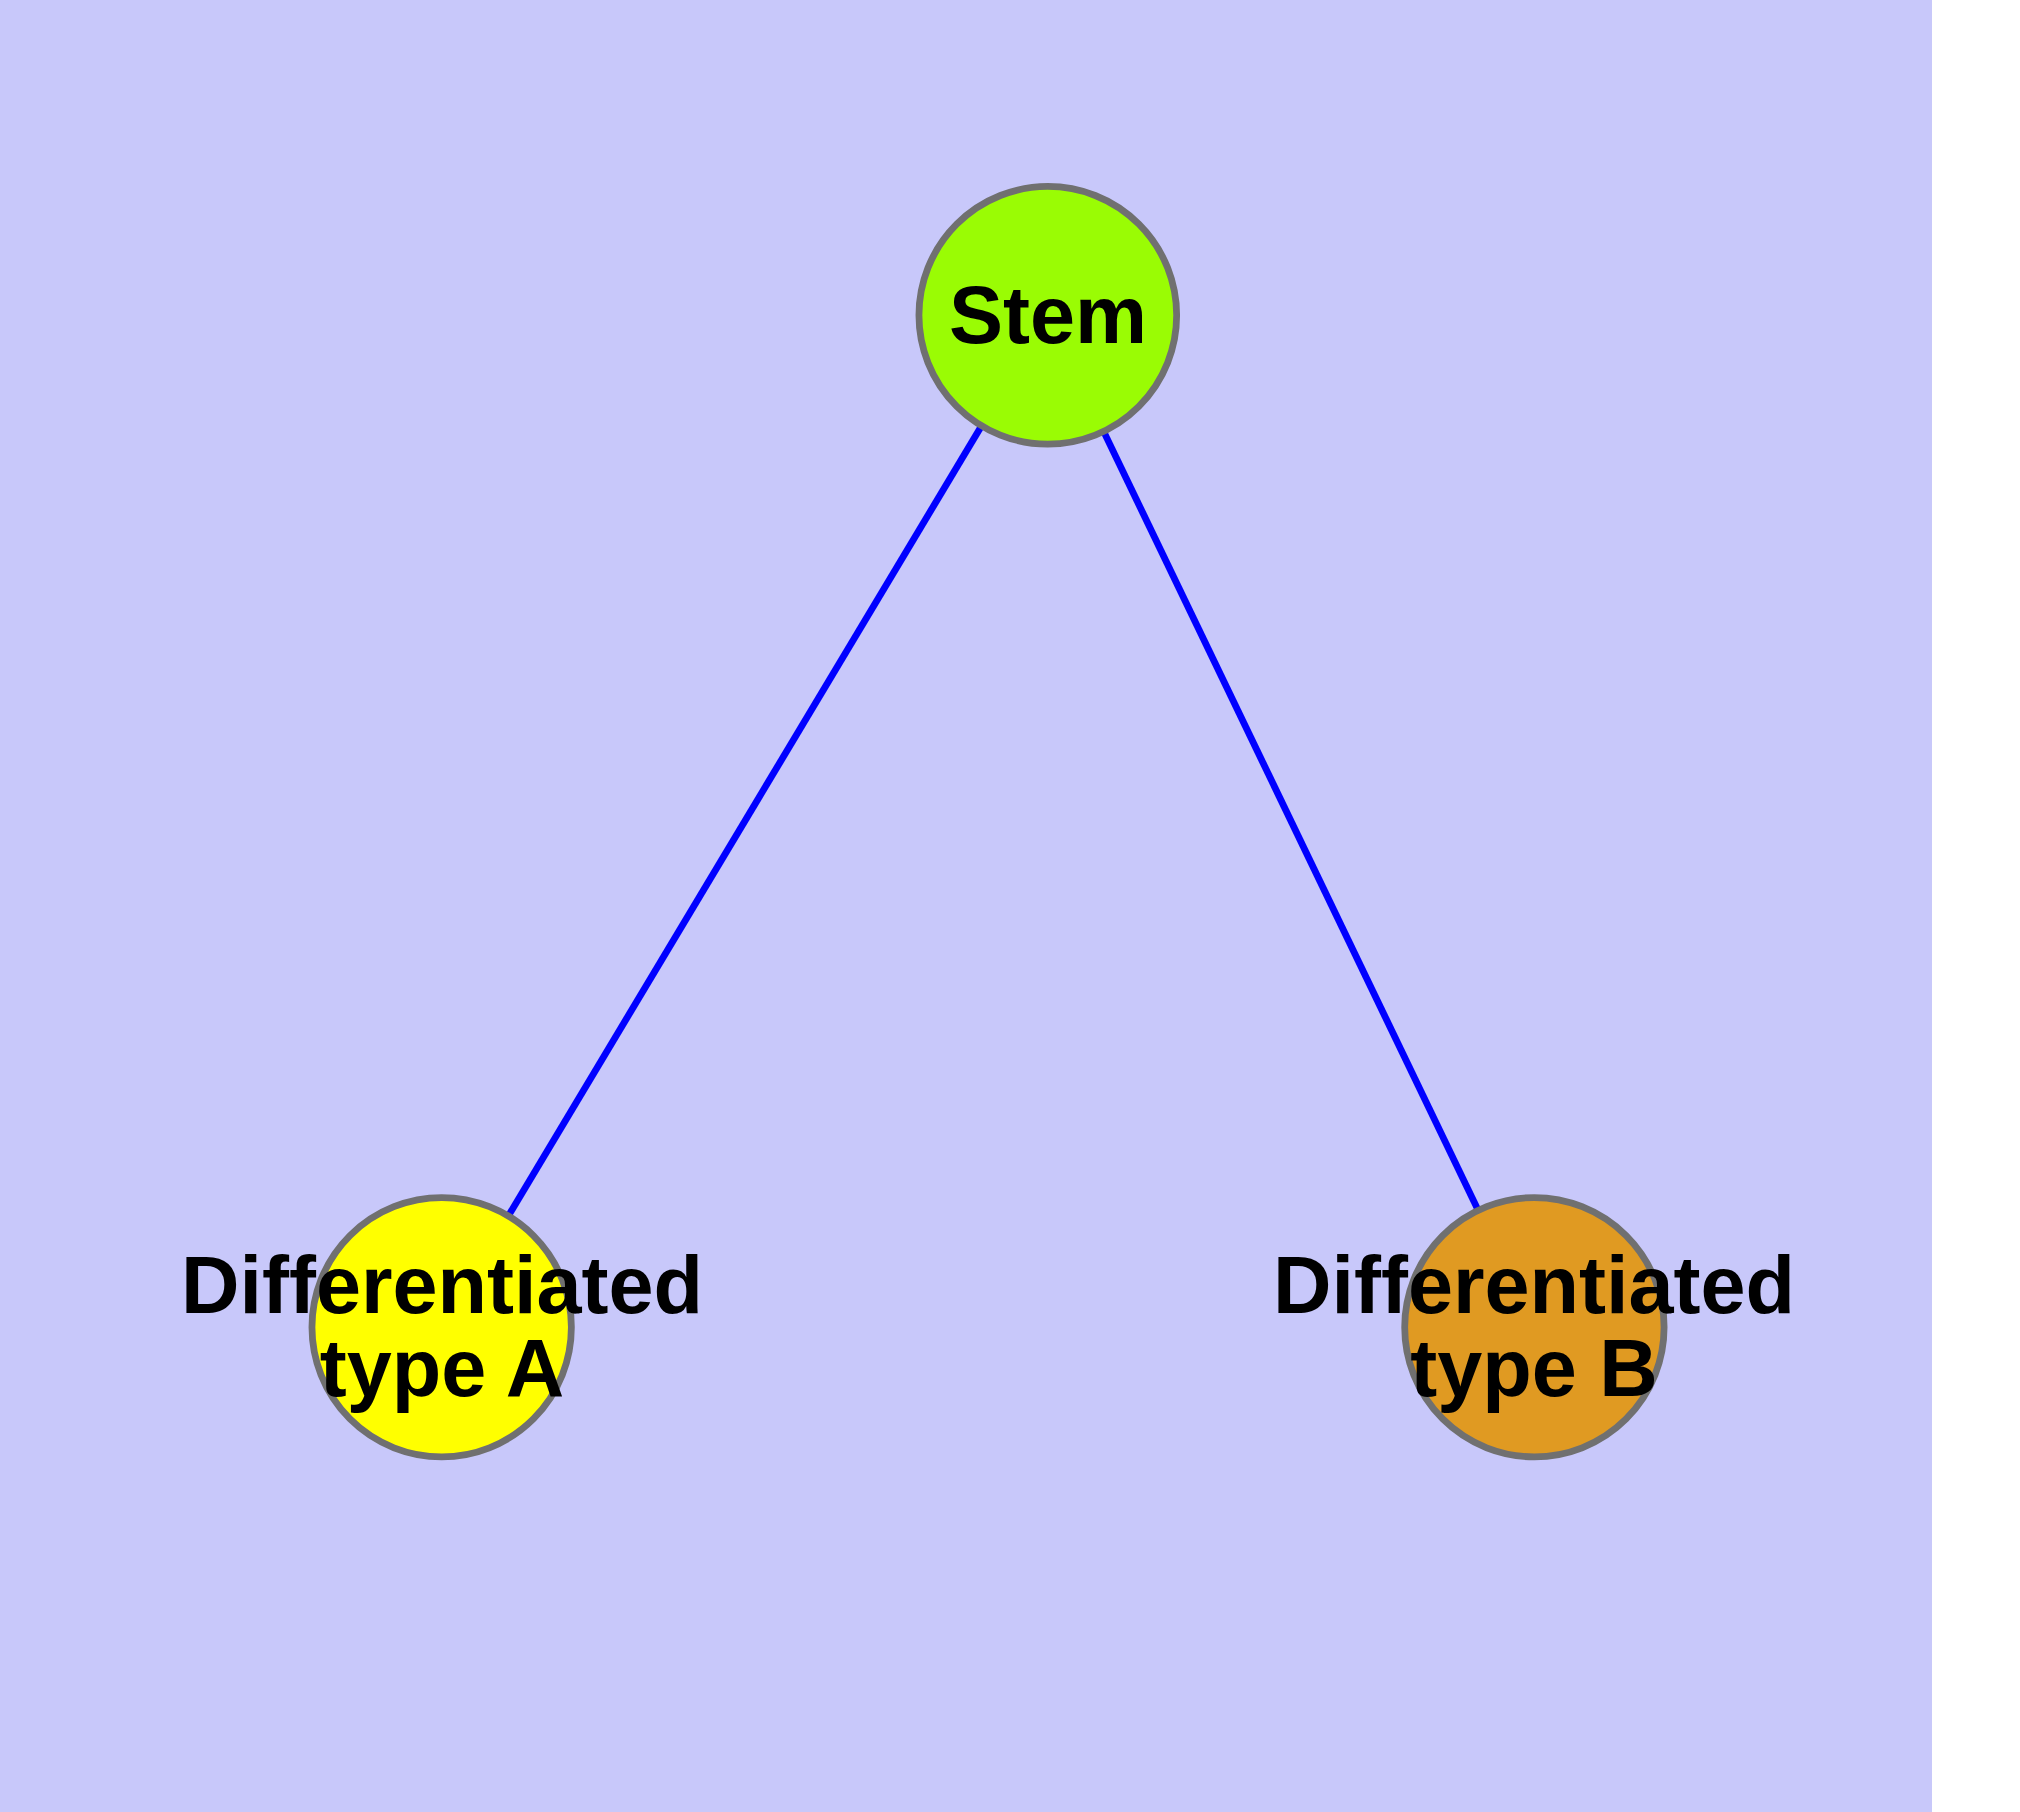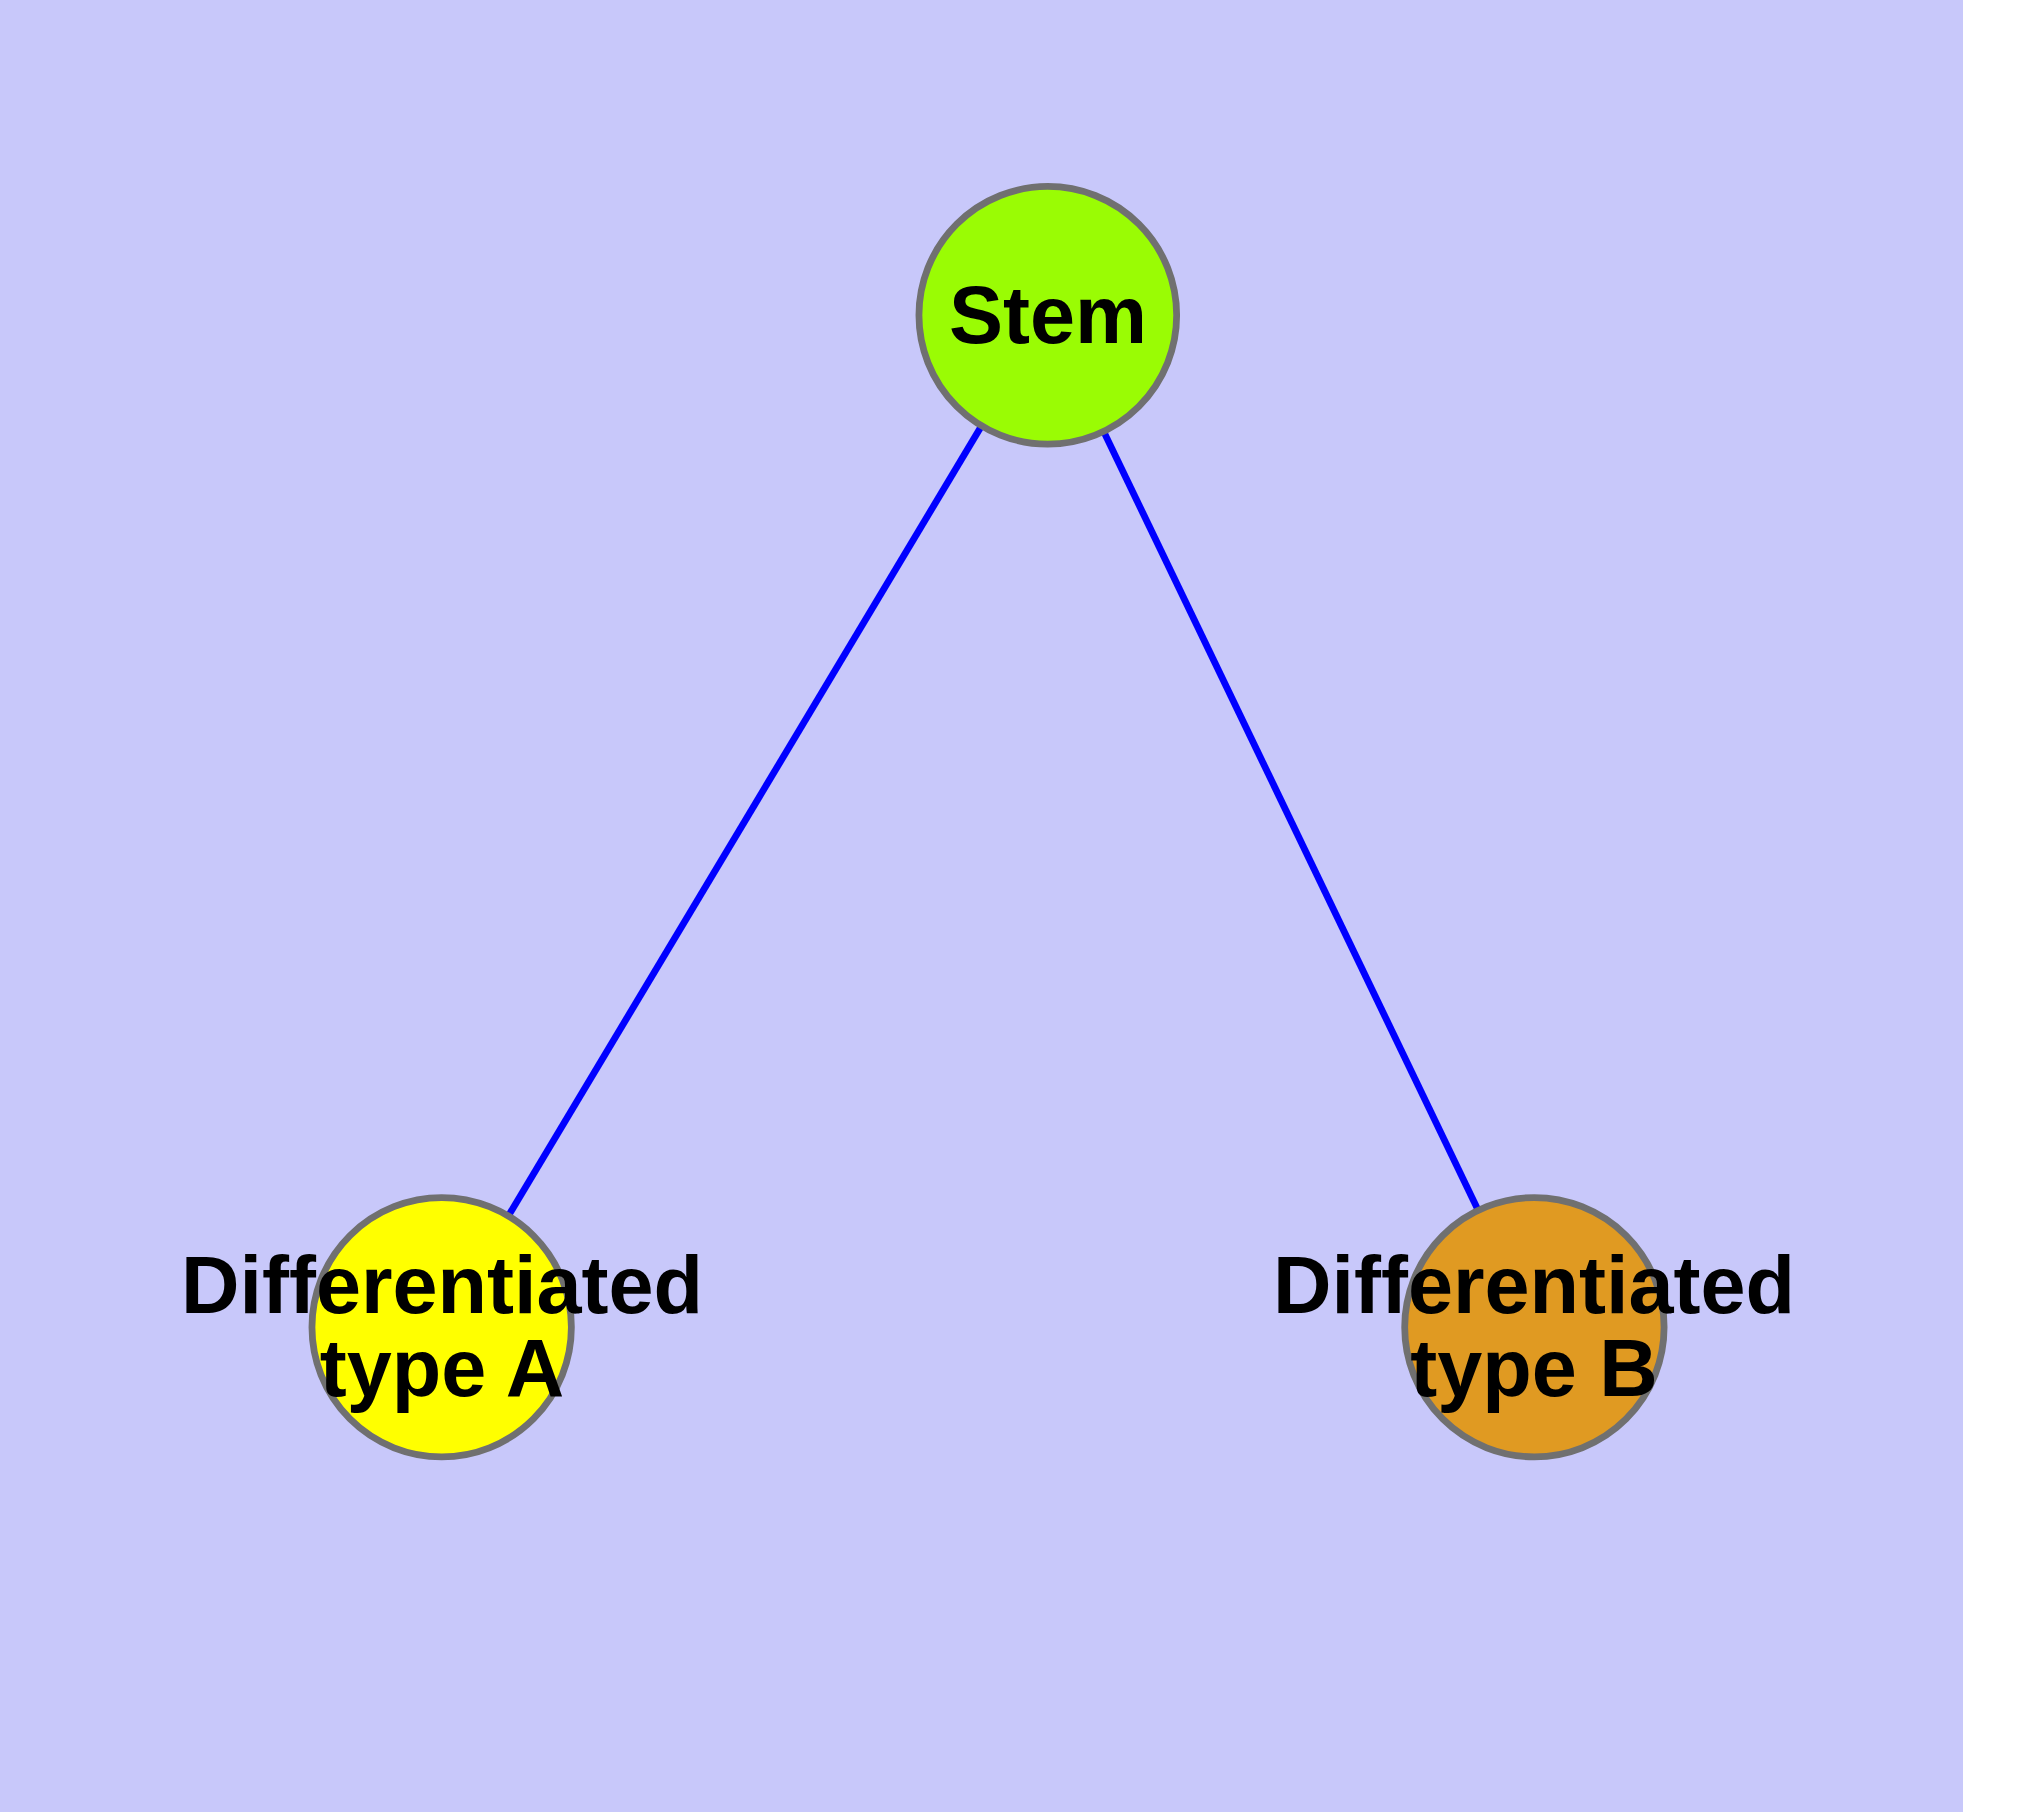--- a/index.html
+++ b/index.html
@@ -52,21 +52,21 @@
   }
   #label-diff-b {
     font-size: 81px;
     left: 1534px;
     top: 1326px;
   }
 </style>
 </head>
 <body>
 
-<div id="canvas" style="width: 1932px; height: 1812px; padding-left: 31px;">
+<div id="canvas" style="width: 1932px; height: 1812px;">
 
   <div id="bg-rect" style="background: rgb(200, 200, 250);"></div>
 
   <svg id="graph-svg" viewBox="0 0 2384 2138" preserveAspectRatio="none" xmlns="http://www.w3.org/2000/svg" style="width: 2021px; height: 1812px;">
     <g id="edge-layer">
       <line id="edge-stem-diff-a" x1="1157.909104600422" y1="502.406334415519" x2="599.6046512903647" y2="1434.7357291738526" stroke="#0000ff" stroke-width="8" stroke-linecap="butt"></line>
       <line id="edge-stem-diff-b" x1="1301.8571697248656" y1="508.9920917273338" x2="1743.7095594216812" y2="1428.1066445113022" stroke="#0000ff" stroke-width="8" stroke-linecap="butt"></line>
     </g>
     <g id="node-layer">
       <circle id="node-stem" cx="1236" cy="372" r="152" fill="#9afc04" stroke="#707070" stroke-width="8"></circle>

